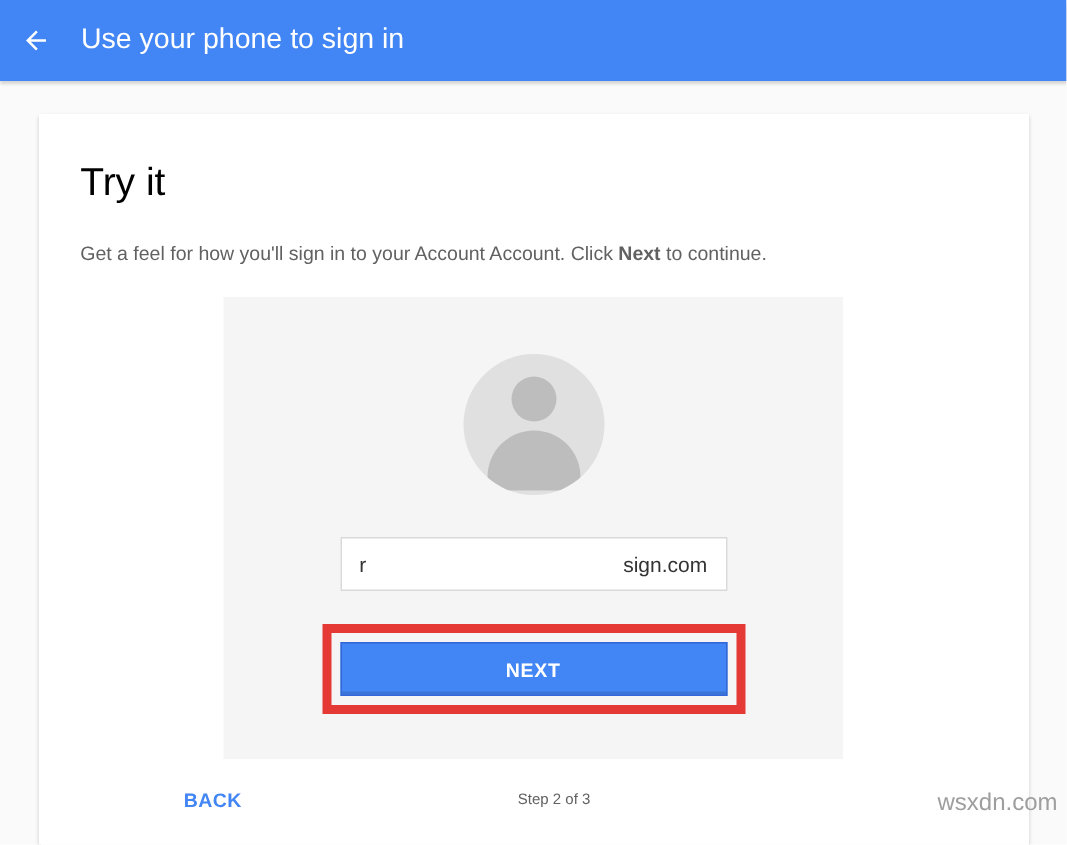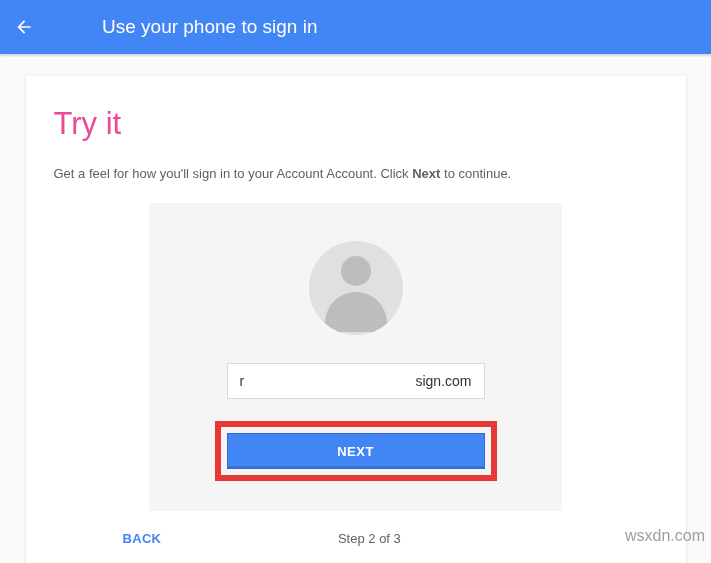--- a/index.html
+++ b/index.html
@@ -15,21 +15,20 @@
       overflow: hidden;
       position: relative;
     }
     .header {
       background: #4285f4;
       height: 54px;
       display: flex;
       align-items: center;
       padding-left: 14px;
       box-shadow: 0 2px 2px rgba(0,0,0,0.15);
-      gap: 48px;
     }
     .back-arrow {
       color: #fff;
       font-size: 20px;
       margin-right: 20px;
       cursor: pointer;
       display: flex;
       align-items: center;
     }
     .header-title {
@@ -38,22 +37,22 @@
       font-weight: 500;
     }
     .card {
       background: #fff;
       margin: 22px auto 0;
       width: 660px;
       padding: 30px 28px 24px;
       box-shadow: 0 1px 3px rgba(0,0,0,0.12), 0 1px 2px rgba(0,0,0,0.08);
     }
     .card-title {
-      font-size: 31px;
-      color: #ec4899;
+      font-size: 26px;
+      color: #000000;
       font-weight: 400;
       margin-bottom: 24px;
     }
     .card-subtitle {
       font-size: 13px;
       color: #616161;
       margin-bottom: 22px;
     }
     .card-subtitle b {
       color: #616161;
@@ -135,21 +134,21 @@
     }
     .back-link {
       color: #4285f4;
       font-size: 13px;
       font-weight: 700;
       letter-spacing: 0.3px;
       cursor: pointer;
       padding-left: 41px;
     }
     .step-indicator {
-      font-size: 13px;
+      font-size: 10px;
       color: #616161;
       margin-left: auto;
       margin-right: auto;
       transform: translateX(-26px);
     }
     .watermark {
       position: absolute;
       bottom: 18px;
       right: 6px;
       font-size: 16px;

